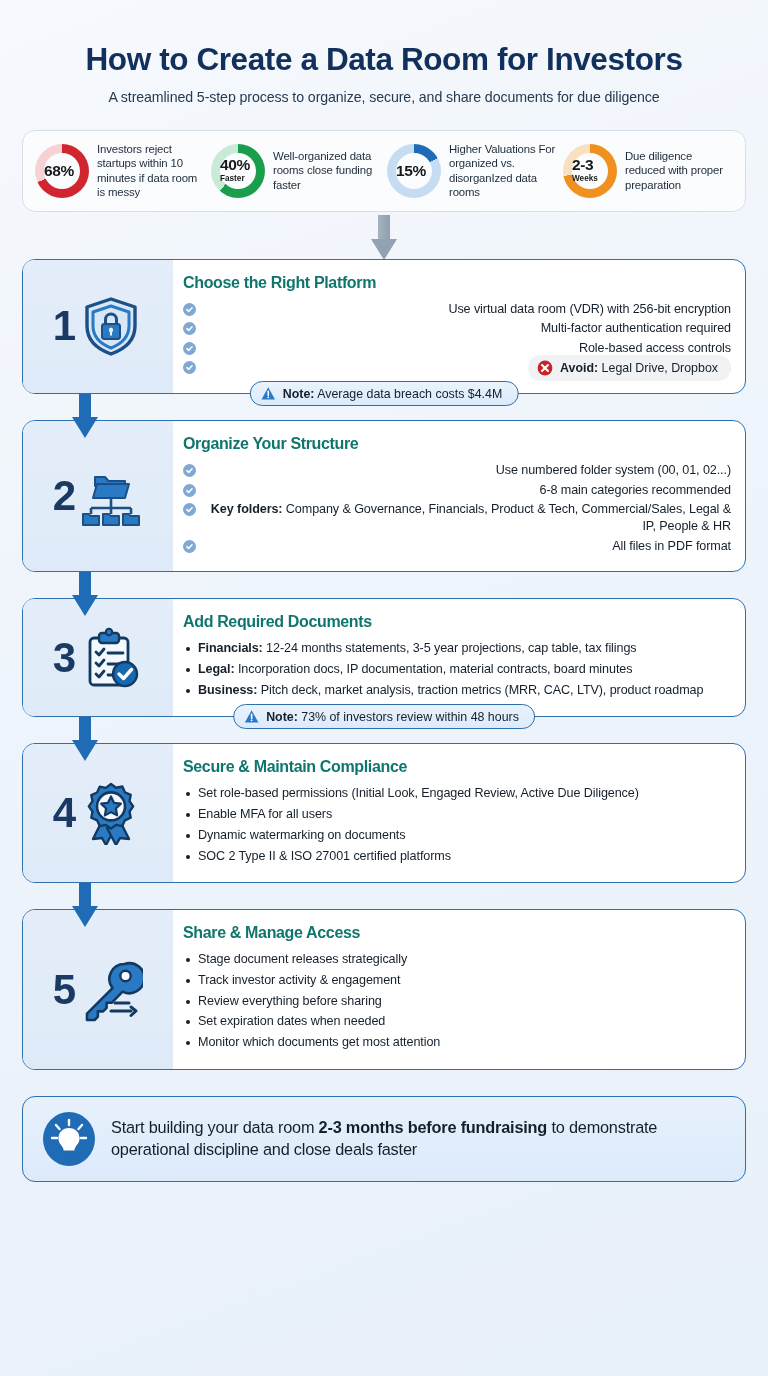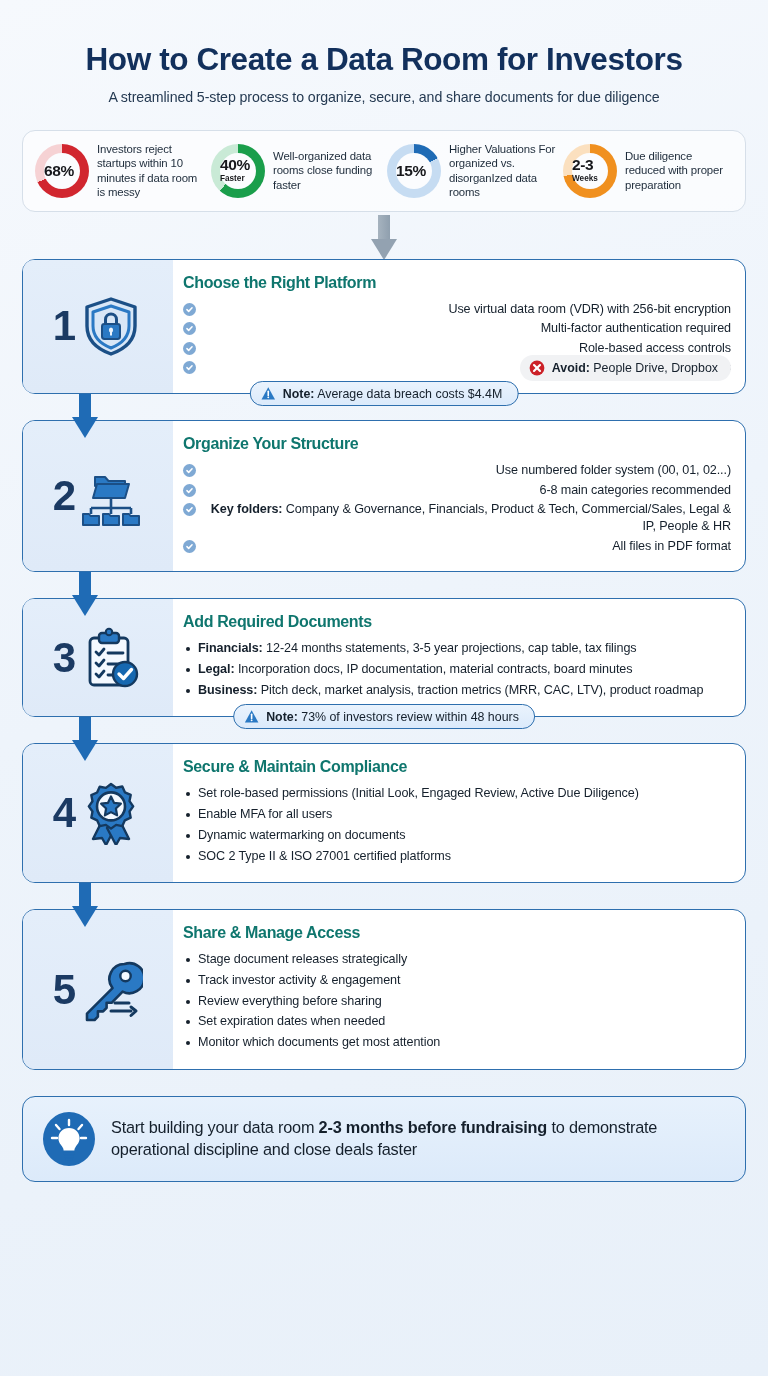--- a/index.html
+++ b/index.html
@@ -240,21 +240,21 @@
               </span><span>Activity tracking &amp; audit logs</span></li>
           </ul>
           <div class="avoid-pill">
             <span class="xcircle"><svg viewBox="0 0 16 16">
                 <circle cx="8" cy="8" r="7.4" fill="#cc2128"></circle>
                 <g stroke="#ffffff" stroke-width="2.1" stroke-linecap="round">
                   <line x1="5" y1="5" x2="11" y2="11"></line>
                   <line x1="11" y1="5" x2="5" y2="11"></line>
                 </g>
               </svg></span>
-            <span><span class="b">Avoid:</span><span> People Drive, Dropbox</span></span>
+            <span><span class="b">Avoid:</span><span> Legal Drive, Dropbox</span></span>
           </div>
         </div>
         <div class="note-pill" style="bottom: -13px;">
           <span class="warn"><svg viewBox="0 0 16 16">
               <path d="M8 1.2 L15.2 14.4 H0.8 Z" fill="#2a79c4"></path>
               <line x1="8" y1="5.6" x2="8" y2="10" stroke="#ffffff" stroke-width="1.7" stroke-linecap="round"></line>
               <circle cx="8" cy="12.1" r="1" fill="#ffffff"></circle>
             </svg></span>
           <span><span class="b">Note:</span><span> Average data breach costs $4.4M</span></span>
         </div>

